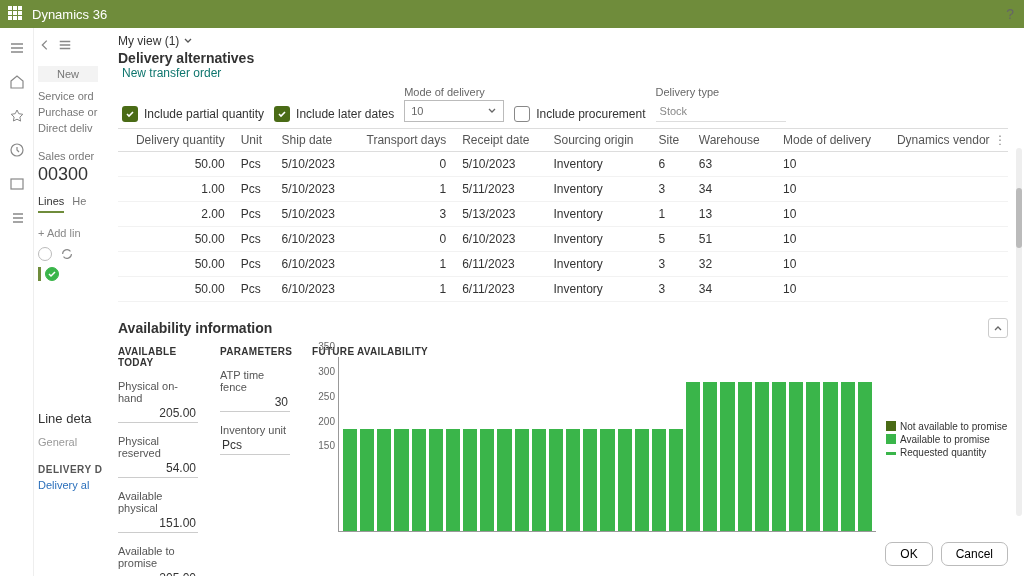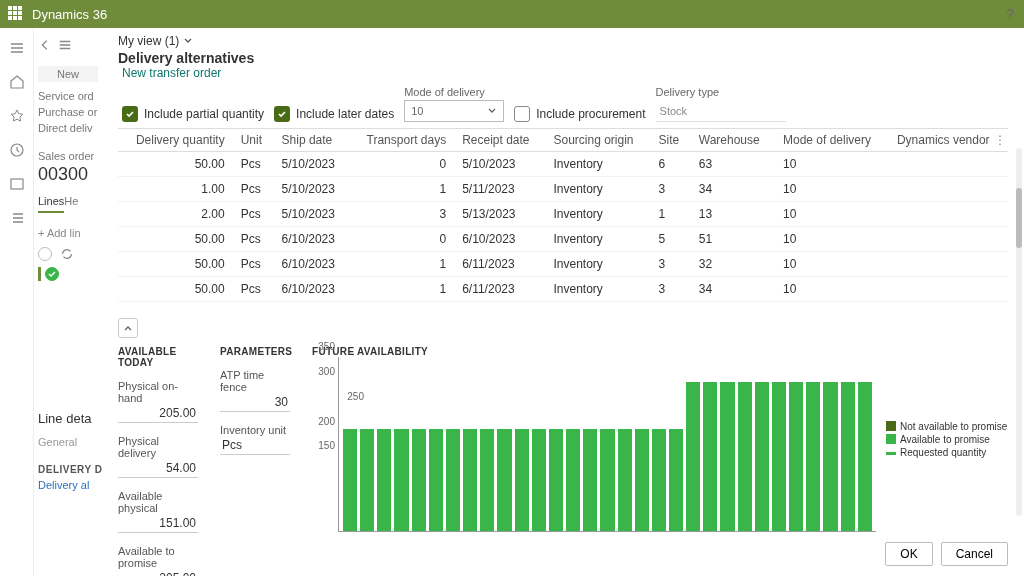--- a/index.html
+++ b/index.html
@@ -10,21 +10,21 @@
   .help-icon { position: absolute; top: 6px; right: 10px; color: #666; font-size: 14px; }
   .shell { display: flex; height: 548px; }
   .rail { width: 34px; border-right: 1px solid #eee; display: flex; flex-direction: column; align-items: center; padding-top: 12px; gap: 18px; color: #888; }
   .rail svg { stroke: #888; }
   .bg-page { width: 68px; padding: 10px 4px; color: #777; font-size: 11px; white-space: nowrap; overflow: hidden; }
   .bg-page .back { display: flex; align-items: center; gap: 6px; margin-bottom: 14px; }
   .bg-page .new-badge { background: #f3f3f3; text-align: center; padding: 2px 0; margin-bottom: 6px; font-size: 11px; }
   .bg-page .bg-link { padding: 2px 0; }
   .bg-page .sales-order { margin-top: 14px; font-size: 11px; }
   .bg-page .order-num { font-size: 18px; color: #333; margin-top: 2px; }
-  .bg-page .tabs { margin-top: 10px; display: flex; }
+  .bg-page .tabs { margin-top: 10px; display: flex; gap: 8px; }
   .bg-page .tab { padding-bottom: 4px; }
   .bg-page .tab.active { border-bottom: 2px solid #6f8c3b; color: #333; }
   .bg-page .add-line { color: #888; margin-top: 14px; font-size: 11px; }
   .bg-page .row-icons { margin-top: 8px; display: flex; gap: 8px; align-items: center; }
   .bg-page .dot { width: 14px; height: 14px; border: 1px solid #bbb; border-radius: 50%; }
   .bg-page .dot.green { background: #3ab54a; border-color: #3ab54a; }
   .bg-page .line-details { margin-top: 130px; font-size: 13px; color: #333; }
   .bg-page .general { margin-top: 10px; color: #999; }
   .bg-page .delivery-sec { margin-top: 16px; font-size: 10px; font-weight: bold; color: #555; letter-spacing: .5px; }
   .bg-page .delivery-link { color: #2a6fbb; margin-top: 4px; }
@@ -60,21 +60,21 @@
   .kv .v.left { text-align: left; }
   .chart-area { flex: 1; display: flex; }
   .chart { flex: 1; position: relative; border-left: 1px solid #999; border-bottom: 1px solid #999; height: 158px; margin-left: 26px; margin-right: 4px; }
   .ytick { position: absolute; left: -26px; font-size: 10px; color: #666; transform: translateY(-50%); width: 22px; text-align: right; }
   .bars { position: absolute; inset: 0; display: flex; align-items: flex-end; gap: 3px; padding: 0 4px; }
   .bars .bar { flex: 1; background: #3ab54a; }
   .legend { width: 128px; font-size: 10px; padding-left: 6px; display: flex; flex-direction: column; justify-content: center; gap: 2px; }
   .legend .row { display: flex; align-items: center; gap: 4px; }
   .legend .sw { width: 10px; height: 10px; }
   .footer { display: flex; justify-content: flex-end; gap: 8px; margin-top: 10px; }
-  .btn { border: 1px solid #bbb; background: #fff; padding: 4px 14px; border-radius: 2px; font-size: 12px; }
+  .btn { border: 1px solid #bbb; background: #fff; padding: 4px 14px; border-radius: 7px; font-size: 12px; }
   .vscroll { position: absolute; right: 2px; top: 120px; bottom: 60px; width: 6px; background: #eee; border-radius: 3px; }
   .vscroll .thumb { position: absolute; left: 0; right: 0; top: 40px; height: 60px; background: #bbb; border-radius: 3px; }
 </style>
 </head>
 <body>
 
 <div class="app-header">
   <div class="apps-icon">
       <span></span>
       <span></span>
@@ -286,36 +286,37 @@
               <td>3</td>
               <td>34</td>
               <td>10</td>
               <td></td>
             </tr>
           </tbody>
       </table>
     </div>
 
     <div class="avail-header">
+      <h2>Availability information</h2>
       <div class="collapse-btn">
         <svg width="10" height="10" viewBox="0 0 10 10">
             <path d="M2 7l3-3 3 3" stroke="#666" fill="none" stroke-width="1.3"></path>
           </svg>
       </div>
     </div>
 
     <div class="avail-body">
       <div class="col-a">
         <div class="section-label">AVAILABLE TODAY</div>
         <div class="kv">
             <div class="k">Physical on-hand</div>
             <div class="v">205.00</div>
           </div>
         <div class="kv">
-            <div class="k">Physical delivery</div>
+            <div class="k">Physical reserved</div>
             <div class="v">54.00</div>
           </div>
         <div class="kv">
             <div class="k">Available physical</div>
             <div class="v">151.00</div>
           </div>
         <div class="kv">
             <div class="k">Available to promise</div>
             <div class="v">205.00</div>
           </div>
@@ -363,21 +364,21 @@
                 <div class="bar" style="height: 85.7143%;"></div>
                 <div class="bar" style="height: 85.7143%;"></div>
                 <div class="bar" style="height: 85.7143%;"></div>
                 <div class="bar" style="height: 85.7143%;"></div>
                 <div class="bar" style="height: 85.7143%;"></div>
                 <div class="bar" style="height: 85.7143%;"></div>
                 <div class="bar" style="height: 85.7143%;"></div>
               </div>
           <div class="ytick" style="bottom: 42.8571%;">150</div>
               <div class="ytick" style="bottom: 57.1429%;">200</div>
-              <div class="ytick" style="bottom: 71.4286%; margin-left: 29px;">250</div>
+              <div class="ytick" style="bottom: 71.4286%;">250</div>
               <div class="ytick" style="bottom: 85.7143%;">300</div>
               <div class="ytick" style="bottom: 100%;">350</div>
             </div>
         </div>
         <div class="legend">
           <div class="row">
               <span class="sw" style="background:#4a6b16"></span>
               <span>Not available to promise</span>
             </div>
           <div class="row">

